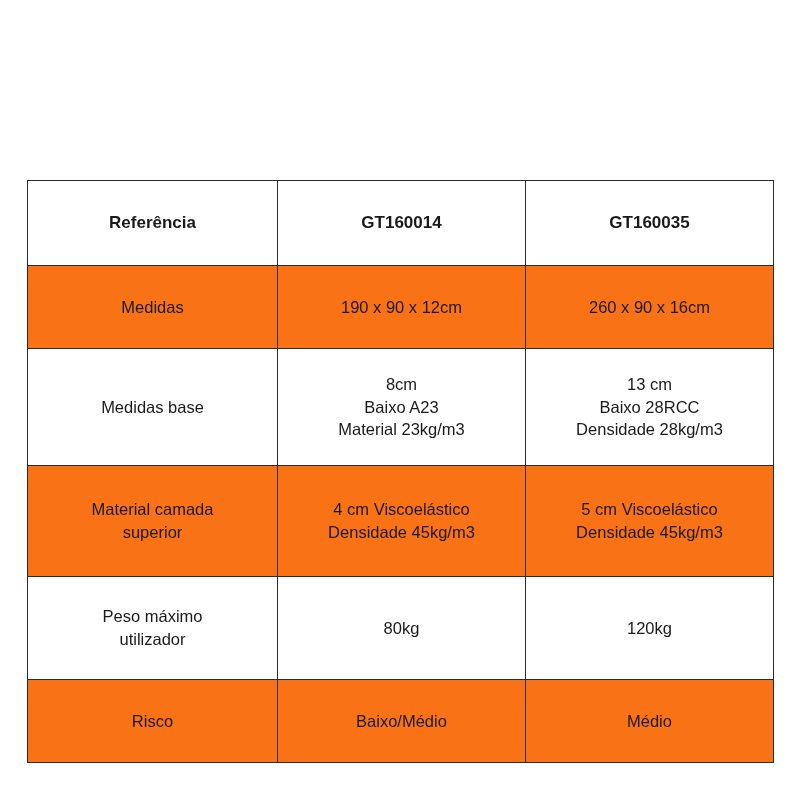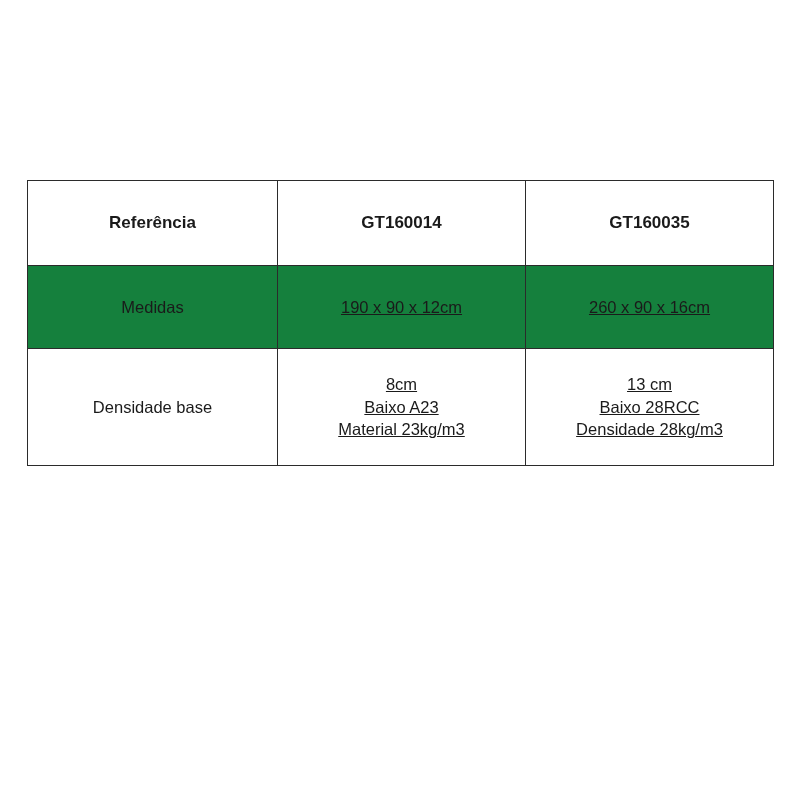--- a/index.html
+++ b/index.html
@@ -46,29 +46,28 @@
     font-weight: bold;
     font-size: 17px;
   }
   col.col-label { width: 250px; }
   col.col-a { width: 248px; }
   col.col-b { width: 248px; }
   tr.head td, tr.head th {
     height: 64px;
   }
   tr.shade td, tr.shade th {
-    background: #15803d;
+    background: #f97316;
     margin-left: 10px;
   }
   tr.plain td, tr.plain th {
     background: #ffffff;
   }
   .cell-lines span {
     display: block;
-    text-decoration: underline;
   }
   .row-measures td { height: 62px; }
   .row-base td { height: 96px; }
   .row-top td { height: 90px; }
   .row-weight td { height: 82px; }
   .row-risk td { height: 62px; }
 </style>
 </head>
 <body>
 
@@ -91,31 +90,66 @@
           <td>Medidas</td>
           <td class="cell-lines">
             <span>190 x 90 x 12cm</span>
           </td>
           <td class="cell-lines">
             <span>260 x 90 x 16cm</span>
           </td>
         </tr>
 
         <tr class="row-base plain">
-          <td>Densidade base</td>
+          <td>Medidas base</td>
           <td class="cell-lines">
             <span>8cm</span>
             <span>Baixo A23</span>
             <span>Material 23kg/m3</span>
           </td>
           <td class="cell-lines">
             <span>13 cm</span>
             <span>Baixo 28RCC</span>
             <span>Densidade 28kg/m3</span>
           </td>
         </tr>
 
+        <tr class="row-top shade">
+          <td class="cell-lines">
+            <span>Material camada</span>
+            <span>superior</span>
+          </td>
+          <td class="cell-lines">
+            <span>4 cm Viscoelástico</span>
+            <span>Densidade 45kg/m3</span>
+          </td>
+          <td class="cell-lines">
+            <span>5 cm Viscoelástico</span>
+            <span>Densidade 45kg/m3</span>
+          </td>
+        </tr>
 
+        <tr class="row-weight plain">
+          <td class="cell-lines">
+            <span>Peso máximo</span>
+            <span>utilizador</span>
+          </td>
+          <td class="cell-lines">
+            <span>80kg</span>
+          </td>
+          <td class="cell-lines">
+            <span>120kg</span>
+          </td>
+        </tr>
 
+        <tr class="row-risk shade">
+          <td>Risco</td>
+          <td class="cell-lines">
+            <span>Baixo/Médio</span>
+          </td>
+          <td class="cell-lines">
+            <span>Médio</span>
+          </td>
+        </tr>
       </tbody>
     </table>
   </div>
 </div>
 
 </body></html>

